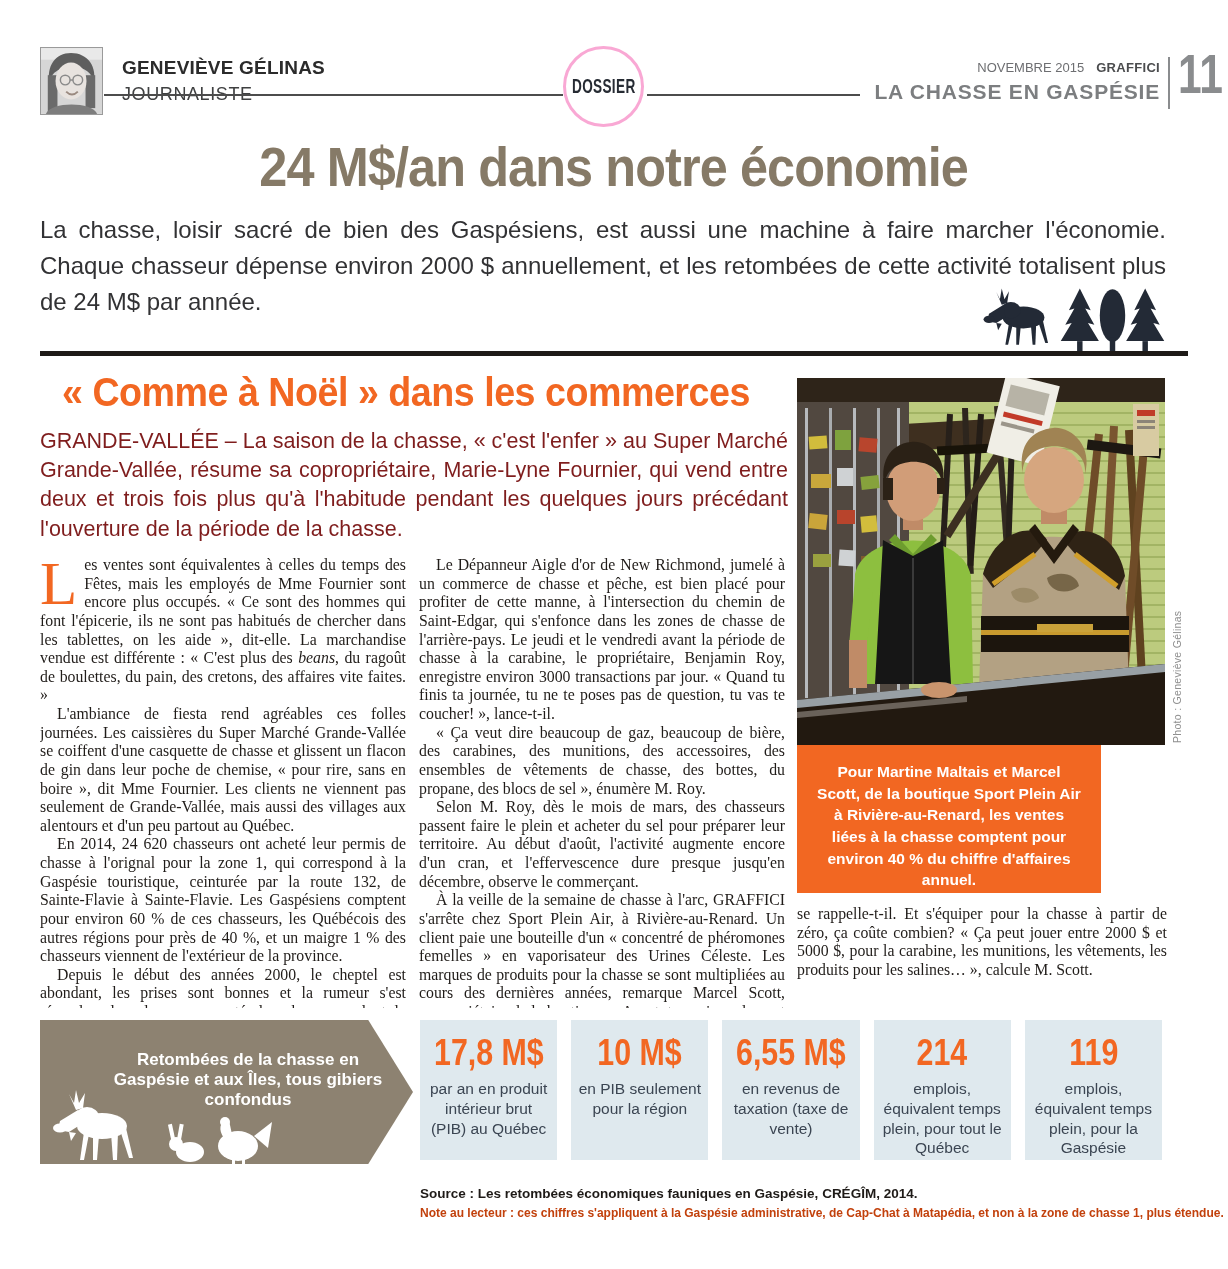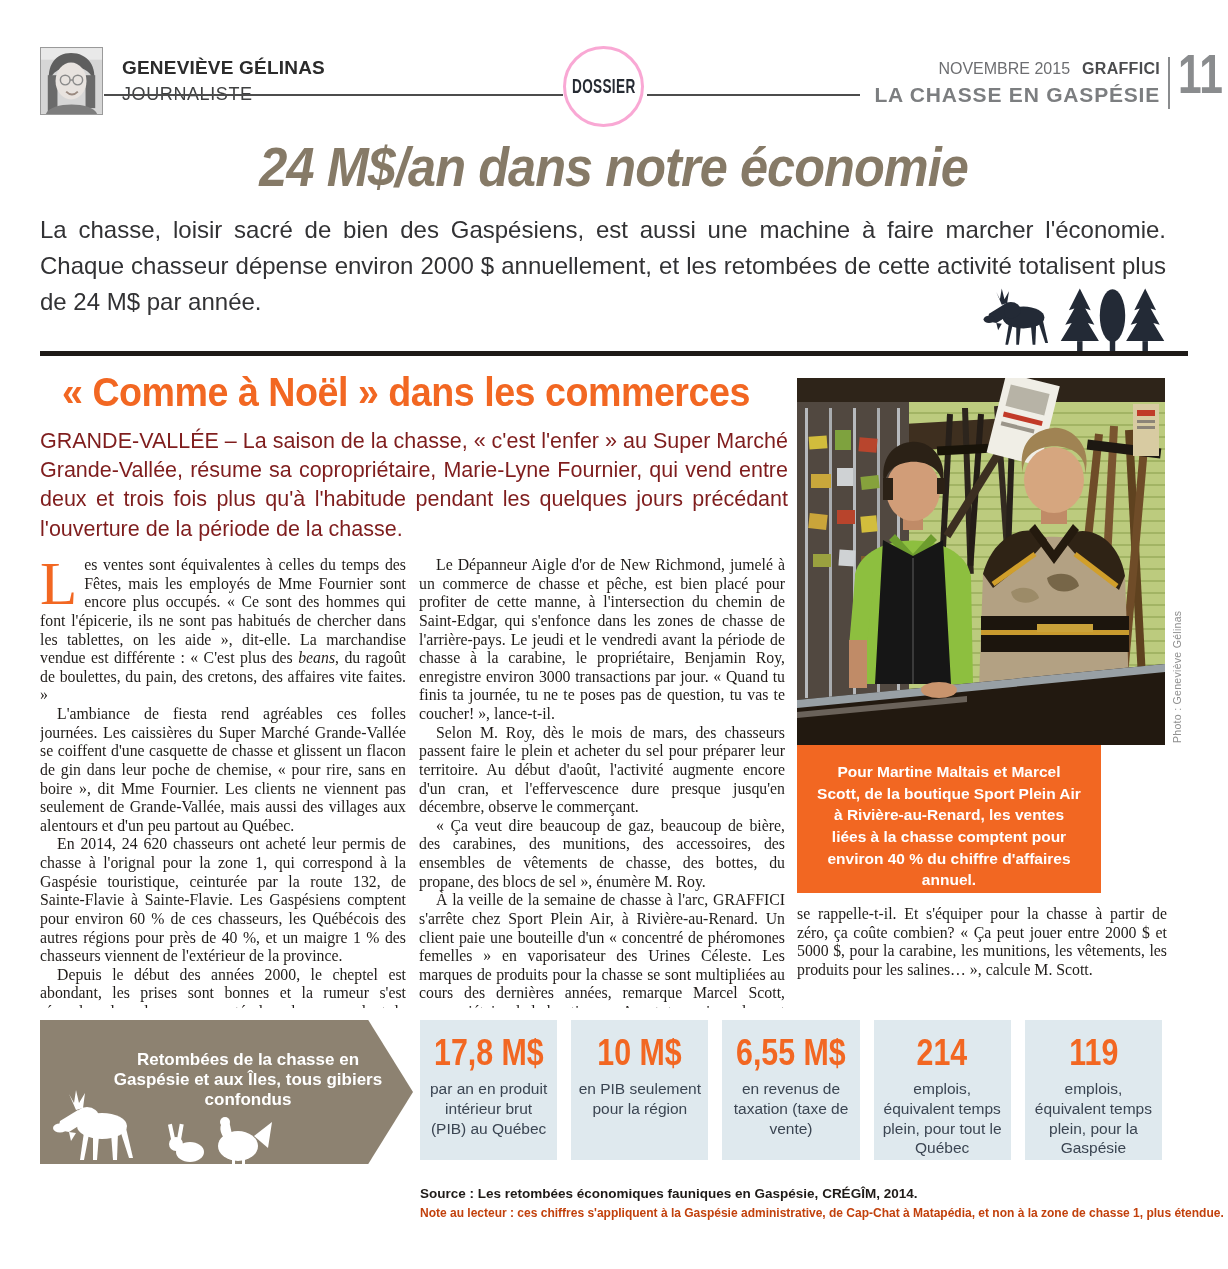--- a/index.html
+++ b/index.html
@@ -10,28 +10,28 @@
   .author-photo { position:absolute; left:40px; top:47px; width:63px; height:68px; border:1px solid #9a9a9a; }
   .author-photo svg { display:block; width:100%; height:100%; }
   .author-name { position:absolute; left:122px; top:57px; font-size:19px; font-weight:700; color:#2b2b2b; letter-spacing:.2px; }
   .author-role { position:absolute; left:122px; top:84px; font-size:18px; color:#3f4041; letter-spacing:.6px; }
   .hline { position:absolute; top:94px; height:2px; background:#4c4c4c; }
   .hline.left  { left:104px; width:459px; }
   .hline.right { left:647px; width:213px; }
   .dossier-badge { position:absolute; left:563px; top:46px; width:81px; height:81px; border:3px solid #f9a8d4; border-radius:50%; background:#fff; display:flex; align-items:center; justify-content:center; }
   .dossier-badge span { font-size:20px; font-weight:700; color:#262b33; transform:scaleX(.68); letter-spacing:.5px; }
   .masthead { position:absolute; right:68px; top:60px; text-align:right; }
-  .masthead .row1 { font-size:16px; color:#6d6e71; }
+  .masthead .row1 { font-size:13px; color:#6d6e71; }
   .masthead .row1 b { color:#4b4c4e; margin-left:12px; letter-spacing:.3px; }
   .masthead .row2 { margin-top:5px; font-size:21px; font-weight:700; color:#7c7e80; letter-spacing:.8px; }
   .pagebar { position:absolute; left:1168px; top:57px; width:2px; height:52px; background:#8a8c8e; }
   .pagenum { position:absolute; left:1178px; top:46px; font-size:56px; font-weight:700; color:#8a8c8e; transform:scaleX(.76); transform-origin:left top; line-height:1; }
 
   
-  .headline { position:absolute; left:0; top:134px; width:1228px; display:flex; justify-content:center;font-style:italic; }
+  .headline { position:absolute; left:0; top:134px; width:1228px; display:flex; justify-content:center; }
   .headline span { font-size:56px; font-weight:700; color:#867a67; transform:scaleX(.9); letter-spacing:-1px; white-space:nowrap; }
   .lead { position:absolute; left:40px; top:212px; width:1126px; font-size:24px; line-height:1.5; color:#323234; text-align:justify; }
 
   .scene-icons { position:absolute; left:972px; top:283px; width:212px; height:69px; }
   .scene-icons svg { display:block; width:100%; height:100%; }
   .main-rule { position:absolute; left:40px; top:351px; width:1148px; height:5px; background:#1e1a17; }
 
   
   .subhead { position:absolute; left:62px; top:370px; }
   .subhead span { display:inline-block; font-size:40px; font-weight:700; color:#f26722; transform:scaleX(.94); transform-origin:left center; letter-spacing:-.5px; white-space:nowrap; }
@@ -146,22 +146,22 @@
 
   <div class="bodycol col1">
     <p><span class="dropcap">L</span><span>es ventes sont équivalentes à celles du temps des Fêtes, mais les employés de Mme Fournier sont encore plus occupés. « Ce sont des hommes qui font l'épicerie, ils ne sont pas habitués de chercher dans les tablettes, on les aide », dit-elle. La marchandise vendue est différente : « C'est plus des </span><span class="it">beans</span><span>, du ragoût de boulettes, du pain, des cretons, des affaires vite faites. »</span></p>
     <p class="ind">L'ambiance de fiesta rend agréables ces folles journées. Les caissières du Super Marché Grande-Vallée se coiffent d'une casquette de chasse et glissent un flacon de gin dans leur poche de chemise, « pour rire, sans en boire », dit Mme Fournier. Les clients ne viennent pas seulement de Grande-Vallée, mais aussi des villages aux alentours et d'un peu partout au Québec.</p>
     <p class="ind">En 2014, 24 620 chasseurs ont acheté leur permis de chasse à l'orignal pour la zone 1, qui correspond à la Gaspésie touristique, ceinturée par la route 132, de Sainte-Flavie à Sainte-Flavie. Les Gaspésiens comptent pour environ 60 % de ces chasseurs, les Québécois des autres régions pour près de 40 %, et un maigre 1 % des chasseurs viennent de l'extérieur de la province.</p>
     <p class="ind">Depuis le début des années 2000, le cheptel est abondant, les prises sont bonnes et la rumeur s'est répandue dans la communauté des chasseurs, dont le nombre a presque doublé depuis 15 ans.</p>
   </div>
 
   <div class="bodycol col2">
     <p class="ind">Le Dépanneur Aigle d'or de New Richmond, jumelé à un commerce de chasse et pêche, est bien placé pour profiter de cette manne, à l'intersection du chemin de Saint-Edgar, qui s'enfonce dans les zones de chasse de l'arrière-pays. Le jeudi et le vendredi avant la période de chasse à la carabine, le propriétaire, Benjamin Roy, enregistre environ 3000 transactions par jour. « Quand tu finis ta journée, tu ne te poses pas de question, tu vas te coucher! », lance-t-il.</p>
+    <p class="ind">« Ça veut dire beaucoup de gaz, beaucoup de bière, des carabines, des munitions, des accessoires, des ensembles de vêtements de chasse, des bottes, du propane, des blocs de sel », énumère M. Roy.</p>
     <p class="ind">Selon M. Roy, dès le mois de mars, des chasseurs passent faire le plein et acheter du sel pour préparer leur territoire. Au début d'août, l'activité augmente encore d'un cran, et l'effervescence dure presque jusqu'en décembre, observe le commerçant.</p>
-    <p class="ind">« Ça veut dire beaucoup de gaz, beaucoup de bière, des carabines, des munitions, des accessoires, des ensembles de vêtements de chasse, des bottes, du propane, des blocs de sel », énumère M. Roy.</p>
     <p class="ind">À la veille de la semaine de chasse à l'arc, GRAFFICI s'arrête chez Sport Plein Air, à Rivière-au-Renard. Un client paie une bouteille d'un « concentré de phéromones femelles » en vaporisateur des Urines Céleste. Les marques de produits pour la chasse se sont multipliées au cours des dernières années, remarque Marcel Scott, copropriétaire de la boutique. « Avant, tu avais seulement Buck Expert et la Ferme Monette »,</p>
   </div>
 
   <figure class="photo">
     <svg viewBox="0 0 368 367" preserveAspectRatio="none">
       <defs>
         <pattern id="slats" width="10" height="12" patternUnits="userSpaceOnUse">
           <rect width="10" height="12" fill="#bccb7e"></rect>
           <rect y="10" width="10" height="2" fill="#a2b464"></rect>
         </pattern>

